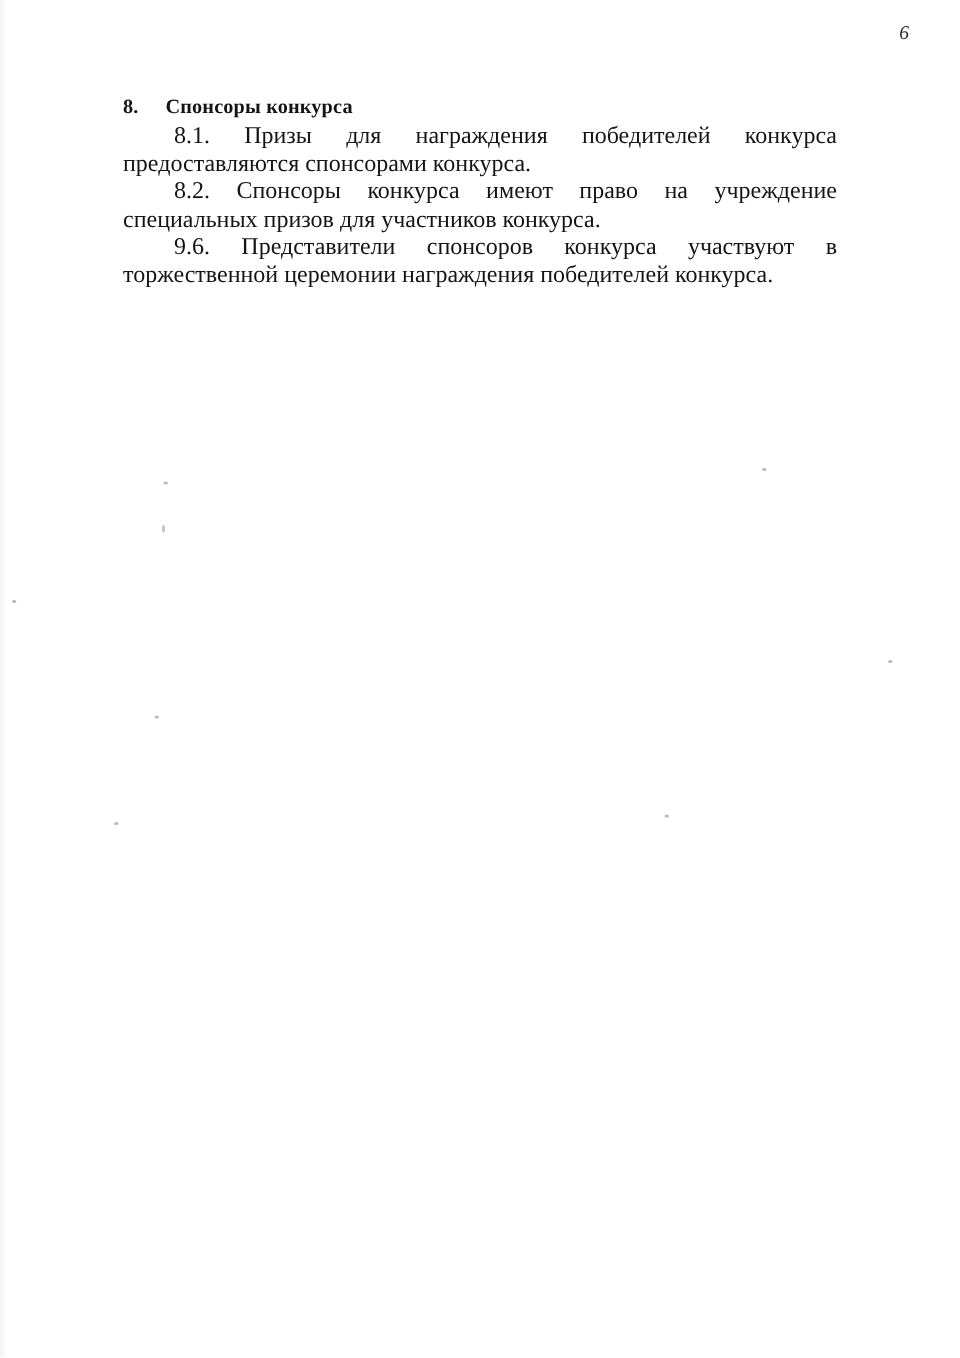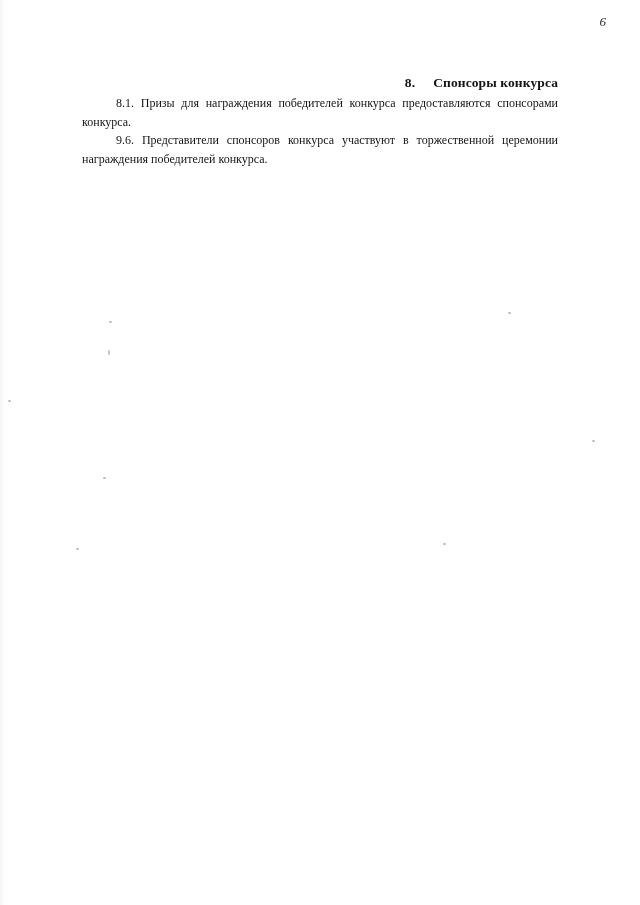--- a/index.html
+++ b/index.html
@@ -26,33 +26,33 @@
     font-style: italic;
     color: #2c2c2c;
   }
   .content {
     position: absolute;
     left: 82px;
     top: 58px;
     width: 476px;
   }
   .heading {
-    text-align: right;
+    text-align: left;
     font-size: 13.5px;
     font-weight: bold;
     color: #141414;
-    margin: 17px 0 3px 0;
+    margin: 5px 0 3px 0;
     letter-spacing: 0.1px;
   }
   .heading .num {
     margin-right: 18px;
   }
   p.para {
     margin: 0;
-    font-size: 12px;
+    font-size: 16px;
     line-height: 18.5px;
     color: #141414;
     text-align: justify;
     text-indent: 34px;
     text-justify: inter-word;
   }
   
   .speck {
     position: absolute;
     background: #b9b9b9;
@@ -80,20 +80,21 @@
 
   <div class="edge-shadow"></div>
 
   <div class="page-mark">6</div>
 
   <div class="content">
 
     <h1 class="heading"><span class="num">8.</span><span>Спонсоры конкурса</span></h1>
 
     <p class="para">8.1. Призы для награждения победителей конкурса предоставляются спонсорами конкурса.</p>
+    <p class="para">8.2. Спонсоры конкурса имеют право на учреждение специальных призов для участников конкурса.</p>
     <p class="para">9.6. Представители спонсоров конкурса участвуют в торжественной церемонии награждения победителей конкурса.</p>
 
   </div>
 
   <div class="speck s1"></div>
   <div class="speck s2"></div>
   <div class="speck s3"></div>
   <div class="speck s4"></div>
   <div class="speck s5"></div>
   <div class="speck s6"></div>

